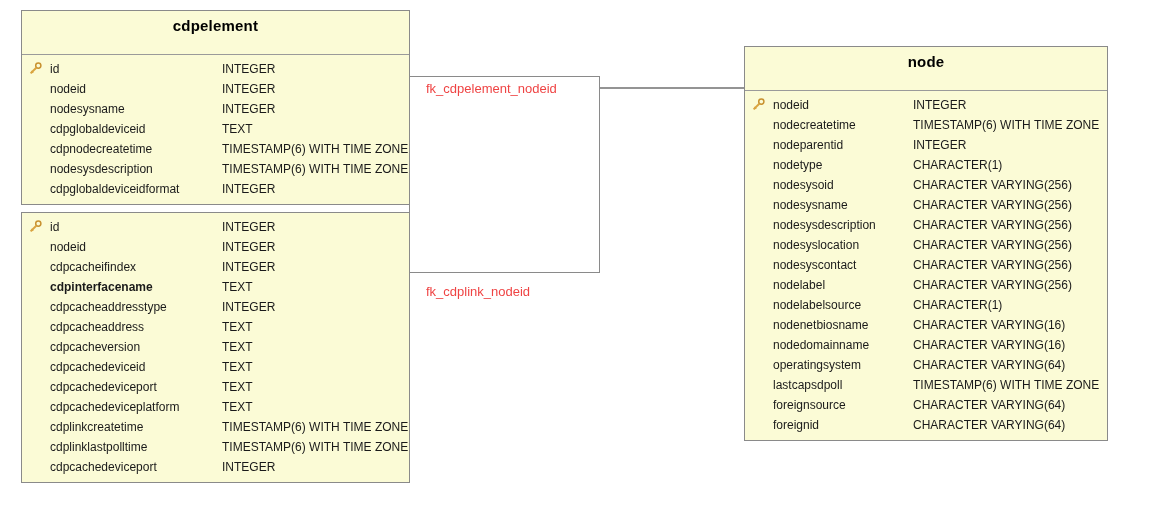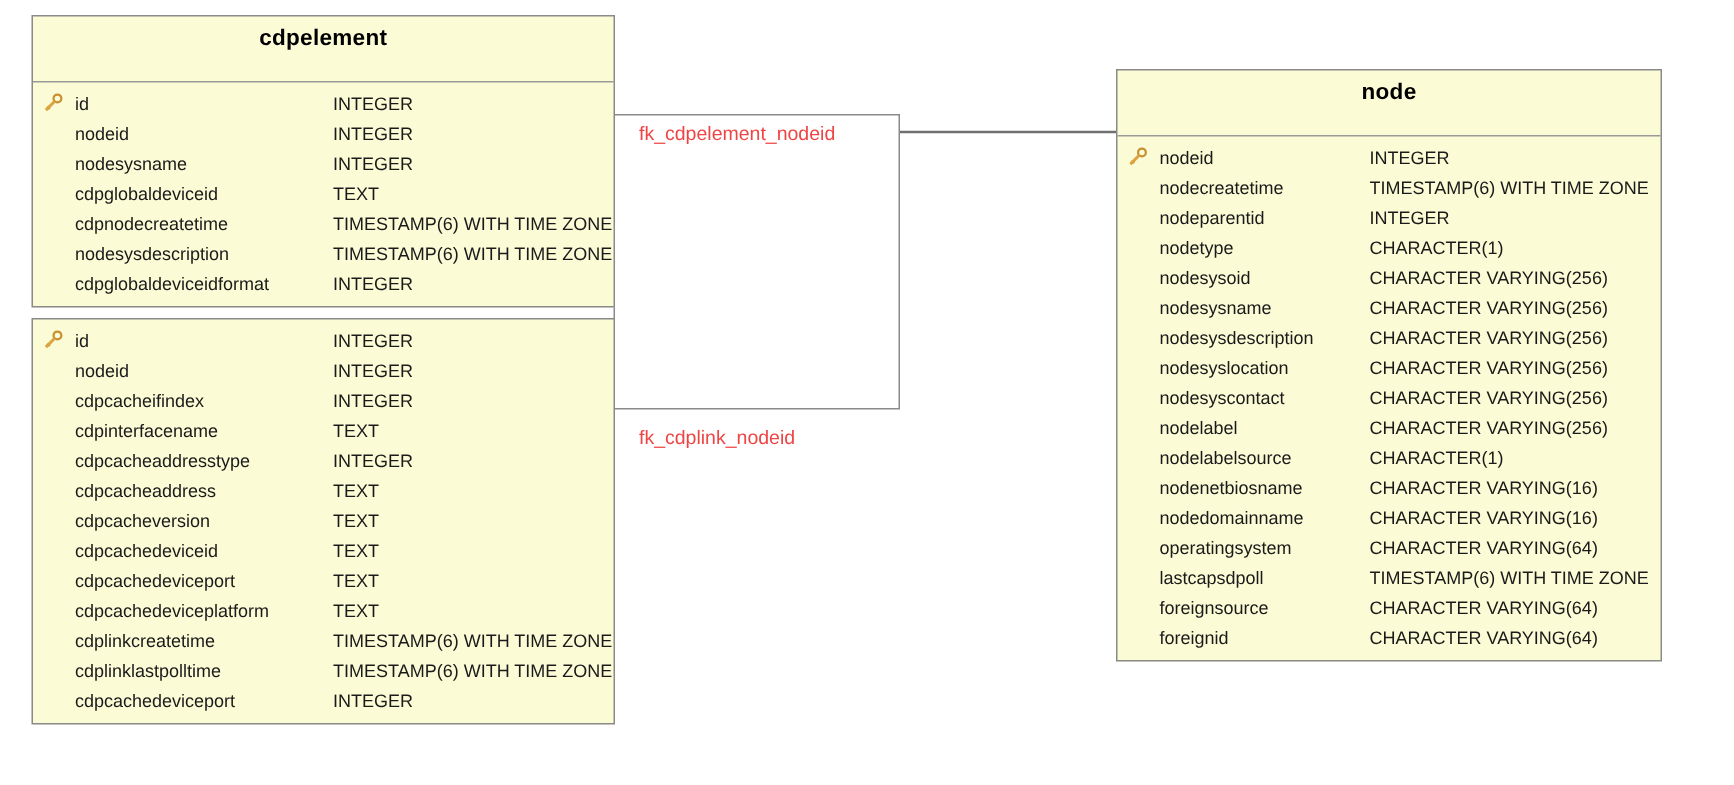--- a/index.html
+++ b/index.html
@@ -67,21 +67,21 @@
     overflow: hidden;
     text-align: right;
   }
   .attr-row.pk .attr-name,
   .attr-row.req .attr-name {
     font-weight: normal;
   }
 
   
   .e-cdpelement .attr-name { width: 172px; }
-  .e-cdplink    .attr-name { width: 172px; }
+  .e-cdplink    .attr-name { width: 172px; font-weight: bold; }
   .e-node       .attr-name { width: 140px; }
 
   
   .route-box {
     position: absolute;
     border: 1px solid #8a8a8a;
     background: #ffffff;
     box-sizing: border-box;
     z-index: 1;
   }

